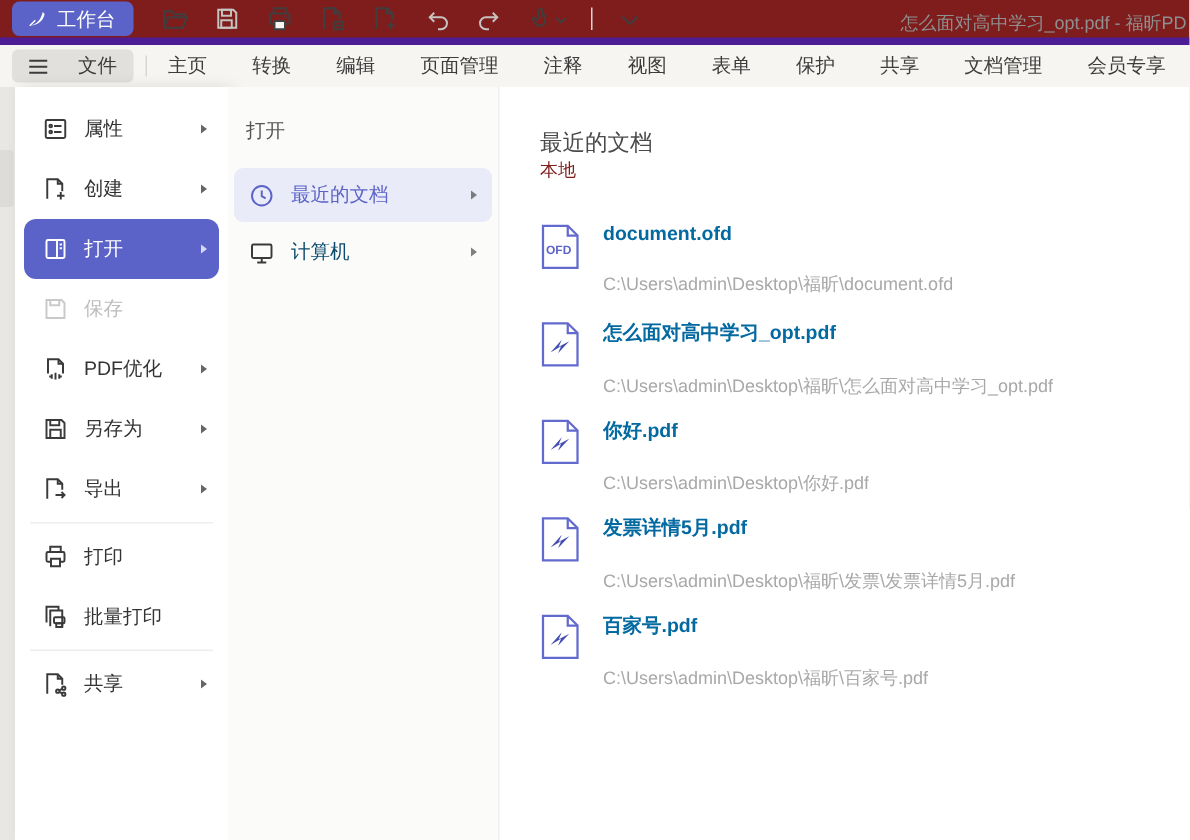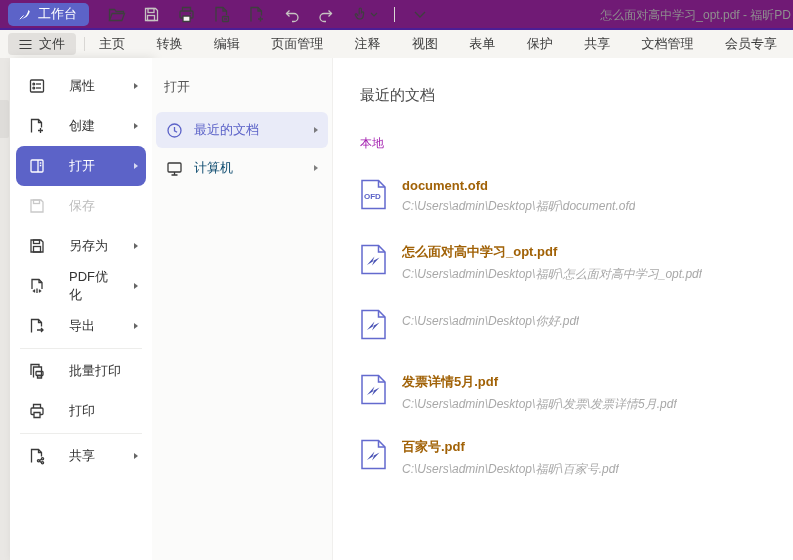--- a/index.html
+++ b/index.html
@@ -6,21 +6,21 @@
   html,body { width:793px; height:560px; overflow:hidden; }
   body {
     font-family:"Liberation Sans","DejaVu Sans",sans-serif;
     background:#e9e7e4; position:relative; font-size:13px; color:#3c3c3c;
   }
   svg { display:block; }
 
   
   .toolbar {
     position:absolute; top:0; left:0; right:0; height:30px;
-    background:#701a75; border-bottom:2px solid #4c1d95;
+    background:#7f1d1d; border-bottom:5px solid #4c1d95;
     display:flex; align-items:center;
   }
   .workspace-btn {
     margin-left:8px; height:23px; background:#5c63c8; border-radius:5px;
     color:#fff; display:flex; align-items:center; gap:6px; padding:0 12px 0 9px;
     font-size:13px; cursor:pointer; flex:0 0 auto;
   }
   .tb-icons { display:flex; align-items:center; gap:15px; margin-left:17px; }
   .tb-btn { width:20px; height:20px; display:flex; align-items:center; justify-content:center; cursor:pointer; }
   .tb-btn.with-caret { width:28px; }
@@ -30,38 +30,38 @@
     font-size:12px; color:#8f8f8f; white-space:nowrap;text-align:center;
   }
 
   
   .menubar {
     position:absolute; top:30px; left:0; right:0; height:28px;
     background:#f6f5f2; display:flex; align-items:center;
   }
   .file-btn {
     margin-left:8px; height:22px; background:#e2e0dd; border-radius:4px;
-    display:flex; align-items:center; gap:7px; padding:0 11px; cursor:pointer;
+    display:flex; align-items:center; gap:20px; padding:0 11px; cursor:pointer;
     color:#3c3c3c; flex:0 0 auto;
   }
   .menubar-sep { width:1px; height:14px; background:#d9d7d4; margin:0 6px 0 8px; }
   .menu-tabs { flex:1; display:flex; justify-content:space-between; padding:0 14px 0 6px; }
   .menu-tab { padding:4px 2px; cursor:pointer; white-space:nowrap; }
 
   
   .backstage { position:absolute; top:58px; left:0; right:0; bottom:0; }
   .bg-fragment { position:absolute; left:0; width:9px; background:#dedcd9; border-radius:0 2px 2px 0; }
 
   .panel-file {
     position:absolute; left:10px; top:0; bottom:0; width:142px; background:#fff;
     box-shadow:3px 0 10px rgba(0,0,0,.10); padding-top:8px;
   }
   .fm-item {
     height:40px; margin:0 6px; border-radius:8px; padding:0 8px 0 12px;
-    display:flex; align-items:center; gap:23px; color:#333; cursor:pointer;
+    display:flex; align-items:center; gap:10px; color:#333; cursor:pointer;
   }
   .fm-item .fm-label { flex:1; }
   .fm-item.selected { background:#5c63c8; color:#fff; }
   .fm-item.disabled { color:#bdbdbd; cursor:default;justify-content:center; }
   .fm-divider { height:1px; background:#ededeb; margin:2px 10px; }
   .arrow-r {
     width:0; height:0; border-left:4px solid currentColor;
     border-top:3.5px solid transparent; border-bottom:3.5px solid transparent;
     opacity:.75; flex:0 0 auto;
   }
@@ -77,30 +77,30 @@
   }
   .op-item.selected { background:#e9ebf8; color:#5c63c8; }
   .op-item .op-label { flex:1; }
   .op-item .arrow-r { color:#555; }
 
   .panel-recent {
     position:absolute; left:333px; top:0; right:0; bottom:0; background:#fff;
     padding:28px 0 0 27px; overflow:hidden;
   }
   .recent-title { font-size:15px; color:#4a4a4a; }
-  .recent-section { font-size:12px; color:#a21caf; margin-top:30px; }
+  .recent-section { font-size:12px; color:#7f1d1d; }
   .file-list { margin-top:26px; }
   .file-row { display:flex; gap:15px; height:44px; margin-bottom:21px; cursor:pointer; }
   .file-icon { flex:0 0 auto; margin-top:1px; }
   .file-meta { min-width:0; max-width:400px; }
   .file-name {
-    font-weight:700; color:#a16207; white-space:nowrap; overflow:hidden; max-width:400px;
+    font-weight:700; color:#0369a1; white-space:nowrap; overflow:hidden; max-width:400px;
   }
   .file-path {
-    font-size:12px; color:#a8a8a8; margin-top:5px; white-space:nowrap; overflow:hidden; max-width:400px;font-style:italic;
+    font-size:12px; color:#a8a8a8; margin-top:18px; white-space:nowrap; overflow:hidden; max-width:400px;
   }
 </style>
 </head>
 <body>
 
 <div class="toolbar">
   <div class="workspace-btn">
     <span>
       <svg width="15" height="15" viewBox="0 0 16 16">
           <path d="M3 13 C8.5 11.8 11 8.5 12.2 3.2 L13.6 4.6 C12.4 9.6 9.5 12.2 3 13 Z" fill="#fff"></path>
@@ -238,63 +238,63 @@
     </div>
     <div class="fm-item disabled">
       <svg width="18" height="18" viewBox="0 0 18 18" fill="none" stroke="#c9c9c9" stroke-width="1.3">
           <path d="M3 3 h10 l2 2 v10 h-12 z"></path>
           <rect x="5.5" y="3" width="6" height="3.5"></rect>
         </svg>
       <span class="fm-label">保存</span>
     </div>
     <div class="fm-item">
       <svg width="18" height="18" viewBox="0 0 18 18" fill="none" stroke="#3a3a3a" stroke-width="1.3">
-          <path d="M3 3 h10 l2 2 v10 h-12 z"></path>
-          <rect x="5.5" y="3" width="6" height="3.5"></rect>
-          <rect x="5.5" y="9.5" width="7" height="5.5"></rect>
-        </svg>
-      <span class="fm-label">另存为</span>
-      <span class="arrow-r"></span>
-    </div>
-    <div class="fm-item">
-      <svg width="18" height="18" viewBox="0 0 18 18" fill="none" stroke="#3a3a3a" stroke-width="1.3">
           <path d="M4 12 V2.5 h7 l3 3 V12"></path>
           <path d="M11 2.5 V5.5 h3"></path>
           <path d="M6.5 12.5 v3 M4.8 14 h1.7 M11.5 12.5 v3 M11.5 14 h1.7"></path>
           <path d="M9 11.5 v4.5"></path>
         </svg>
       <span class="fm-label">PDF优化</span>
       <span class="arrow-r"></span>
     </div>
     <div class="fm-item">
       <svg width="18" height="18" viewBox="0 0 18 18" fill="none" stroke="#3a3a3a" stroke-width="1.3">
+          <path d="M3 3 h10 l2 2 v10 h-12 z"></path>
+          <rect x="5.5" y="3" width="6" height="3.5"></rect>
+          <rect x="5.5" y="9.5" width="7" height="5.5"></rect>
+        </svg>
+      <span class="fm-label">另存为</span>
+      <span class="arrow-r"></span>
+    </div>
+    <div class="fm-item">
+      <svg width="18" height="18" viewBox="0 0 18 18" fill="none" stroke="#3a3a3a" stroke-width="1.3">
           <path d="M3.5 15.5 V2.5 h7 l3 3 v4"></path>
           <path d="M10.5 2.5 V5.5 h3"></path>
           <path d="M9 13 h6 M13 11 l2 2 -2 2"></path>
         </svg>
       <span class="fm-label">导出</span>
       <span class="arrow-r"></span>
     </div>
     <div class="fm-divider"></div>
+    <div class="fm-item">
+      <svg width="18" height="18" viewBox="0 0 18 18" fill="none" stroke="#3a3a3a" stroke-width="1.3">
+          <path d="M5.5 6 V2.5 h7 V6"></path>
+          <rect x="3" y="6" width="12" height="6.5" rx="1"></rect>
+          <path d="M6 10.5 h6 v5 h-6 z" fill="#fff"></path>
+        </svg>
+      <span class="fm-label">打印</span>
+    </div>
     <div class="fm-item">
       <svg width="18" height="18" viewBox="0 0 18 18" fill="none" stroke="#3a3a3a" stroke-width="1.3">
           <path d="M3 13 V2.5 h8 V5"></path>
           <path d="M5.5 15.5 V5 h8 v10.5"></path>
           <rect x="8" y="9.5" width="7" height="4" rx="0.8"></rect>
           <path d="M9.5 13.5 h4 v2.5 h-4 z"></path>
         </svg>
       <span class="fm-label">批量打印</span>
-    </div>
-    <div class="fm-item">
-      <svg width="18" height="18" viewBox="0 0 18 18" fill="none" stroke="#3a3a3a" stroke-width="1.3">
-          <path d="M5.5 6 V2.5 h7 V6"></path>
-          <rect x="3" y="6" width="12" height="6.5" rx="1"></rect>
-          <path d="M6 10.5 h6 v5 h-6 z" fill="#fff"></path>
-        </svg>
-      <span class="fm-label">打印</span>
     </div>
     <div class="fm-divider"></div>
     <div class="fm-item">
       <svg width="18" height="18" viewBox="0 0 18 18" fill="none" stroke="#3a3a3a" stroke-width="1.3">
           <path d="M3.5 15.5 V2.5 h7 l3 3 v4"></path>
           <path d="M10.5 2.5 V5.5 h3"></path>
           <circle cx="10.5" cy="13.8" r="1.1"></circle>
           <circle cx="14.5" cy="11.8" r="1.1"></circle>
           <circle cx="14.5" cy="15.8" r="1.1"></circle>
           <path d="M11.5 13.3 l2-1 M11.5 14.3 l2 1"></path>
@@ -355,20 +355,21 @@
       </div>
 
 
       <div class="file-row">
         <svg class="file-icon" width="27" height="31" viewBox="0 0 27 31" fill="none">
             <path d="M2 1.5 h16.5 L25 8 v21.5 H2 Z" stroke="#636ace" stroke-width="1.5" fill="#fff"></path>
             <path d="M18.5 1.5 V8 H25" stroke="#636ace" stroke-width="1.5"></path>
             <path d="M7 21 L14.5 12.5 L12.5 17.2 L19.5 13.5 L12 21.5 L14 16.8 Z" fill="#454fb3"></path>
           </svg>
         <div class="file-meta">
+          <div class="file-name">你好.pdf</div>
           <div class="file-path">C:\Users\admin\Desktop\你好.pdf</div>
         </div>
       </div>
 
       <div class="file-row">
         <svg class="file-icon" width="27" height="31" viewBox="0 0 27 31" fill="none">
             <path d="M2 1.5 h16.5 L25 8 v21.5 H2 Z" stroke="#636ace" stroke-width="1.5" fill="#fff"></path>
             <path d="M18.5 1.5 V8 H25" stroke="#636ace" stroke-width="1.5"></path>
             <path d="M7 21 L14.5 12.5 L12.5 17.2 L19.5 13.5 L12 21.5 L14 16.8 Z" fill="#454fb3"></path>
           </svg>

